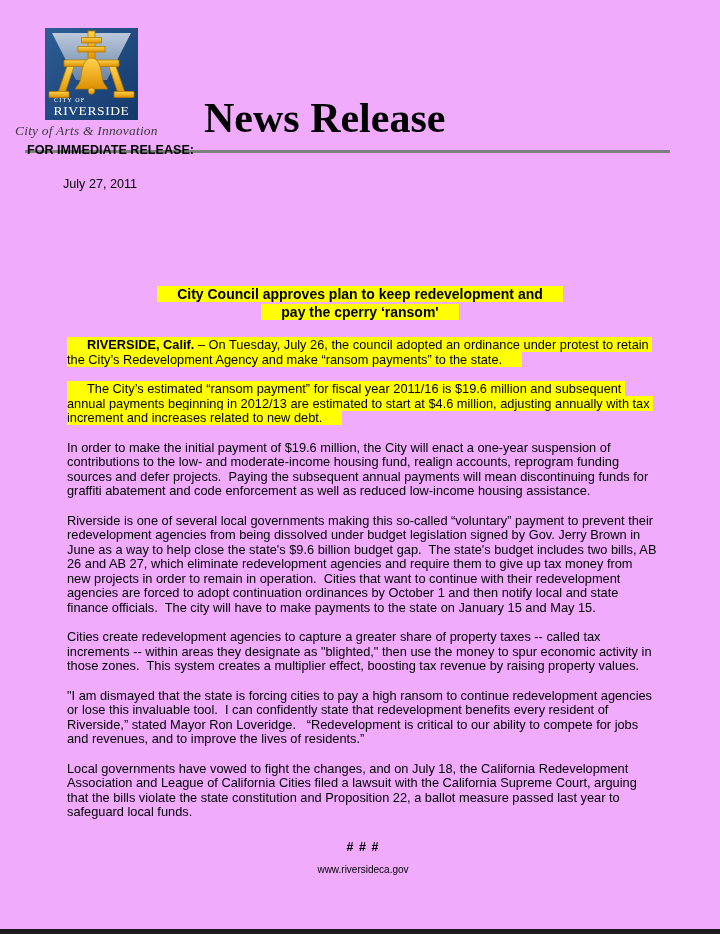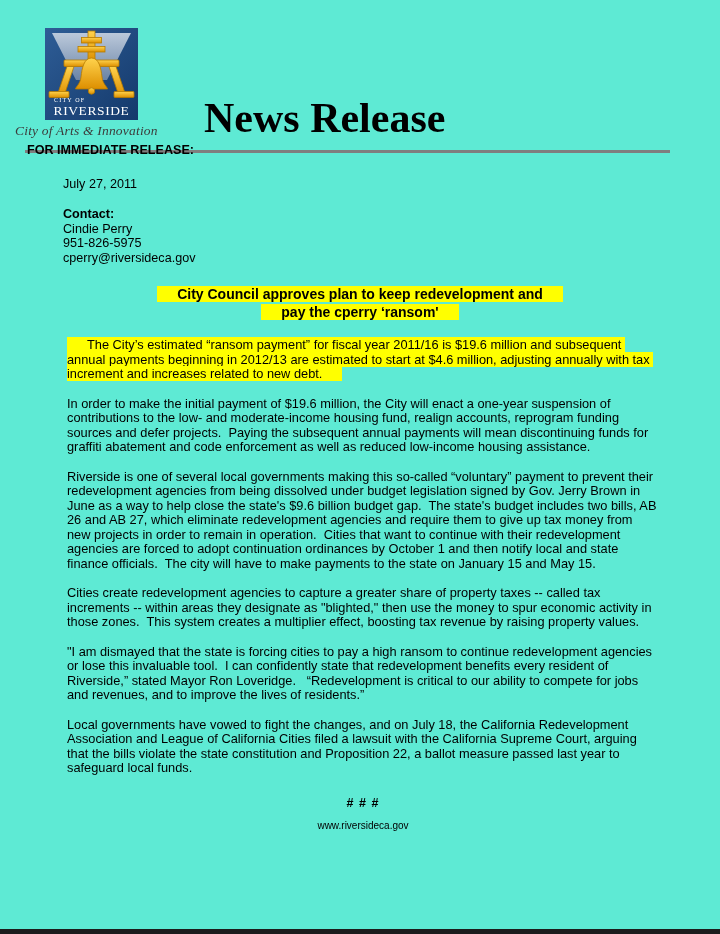--- a/index.html
+++ b/index.html
@@ -1,19 +1,19 @@
 <!DOCTYPE html>
 <html><head>
 <meta charset="utf-8">
 <style>
   html,body{margin:0;padding:0;background:#e8e8e8;}
   .page{
     position:relative;
     width:720px;height:934px;
-    background:#5eead4;
+    background:#f0abfc;
     font-family:"Liberation Sans", sans-serif;
     color:#000;
     overflow:hidden;
     margin:0 auto;
   }
   
   .logo{position:absolute;left:45px;top:28px;width:93px;height:92px;}
   .tagline{
     position:absolute;left:15px;top:123px;width:170px;
     font-family:"Liberation Serif", serif;
@@ -109,33 +109,28 @@
 
   <div class="tagline">City of Arts &amp; Innovation</div>
 
   <h1 class="news-release">News Release</h1>
 
   <div class="rule"></div>
 
   <div class="release-label">FOR IMMEDIATE RELEASE:</div>
   <div class="release-date">July 27, 2011</div>
 
-  <div class="contact">
-    <div class="bold">Contact:</div>
-    <div>Cindie Perry</div>
-    <div>951-826-5975</div>
-    <div>cperry@riversideca.gov</div>
-  </div>
 
   <div class="headline">
     <div><span class="hl">City Council approves plan to keep redevelopment and</span></div>
     <div><span class="hl">pay the cperry ‘ransom'</span></div>
   </div>
 
   <div class="body">
+    <p class="para"><span class="hl"><span class="bold">RIVERSIDE, Calif.</span><span> – On Tuesday, July 26, the council adopted an ordinance under protest to retain the City’s Redevelopment Agency and make “ransom payments” to the state.</span></span></p>
     <p class="para"><span class="hl">The City’s estimated “ransom payment” for fiscal year 2011/16 is $19.6 million and subsequent annual payments beginning in 2012/13 are estimated to start at $4.6 million, adjusting annually with tax increment and increases related to new debt.</span></p>
     <p class="para">In order to make the initial payment of $19.6 million, the City will enact a one-year suspension of contributions to the low- and moderate-income housing fund, realign accounts, reprogram funding sources and defer projects.  Paying the subsequent annual payments will mean discontinuing funds for graffiti abatement and code enforcement as well as reduced low-income housing assistance.</p>
     <p class="para">Riverside is one of several local governments making this so-called “voluntary” payment to prevent their redevelopment agencies from being dissolved under budget legislation signed by Gov. Jerry Brown in June as a way to help close the state's $9.6 billion budget gap.  The state's budget includes two bills, AB 26 and AB 27, which eliminate redevelopment agencies and require them to give up tax money from new projects in order to remain in operation.  Cities that want to continue with their redevelopment agencies are forced to adopt continuation ordinances by October 1 and then notify local and state finance officials.  The city will have to make payments to the state on January 15 and May 15.</p>
     <p class="para">Cities create redevelopment agencies to capture a greater share of property taxes -- called tax increments -- within areas they designate as "blighted," then use the money to spur economic activity in those zones.  This system creates a multiplier effect, boosting tax revenue by raising property values.</p>
     <p class="para">"I am dismayed that the state is forcing cities to pay a high ransom to continue redevelopment agencies or lose this invaluable tool.  I can confidently state that redevelopment benefits every resident of Riverside,” stated Mayor Ron Loveridge.   “Redevelopment is critical to our ability to compete for jobs and revenues, and to improve the lives of residents.”</p>
     <p class="para">Local governments have vowed to fight the changes, and on July 18, the California Redevelopment Association and League of California Cities filed a lawsuit with the California Supreme Court, arguing that the bills violate the state constitution and Proposition 22, a ballot measure passed last year to safeguard local funds.</p>
 
     <div class="end-mark"># # #</div>
     <div class="footer-web">www.riversideca.gov</div>
   </div>

